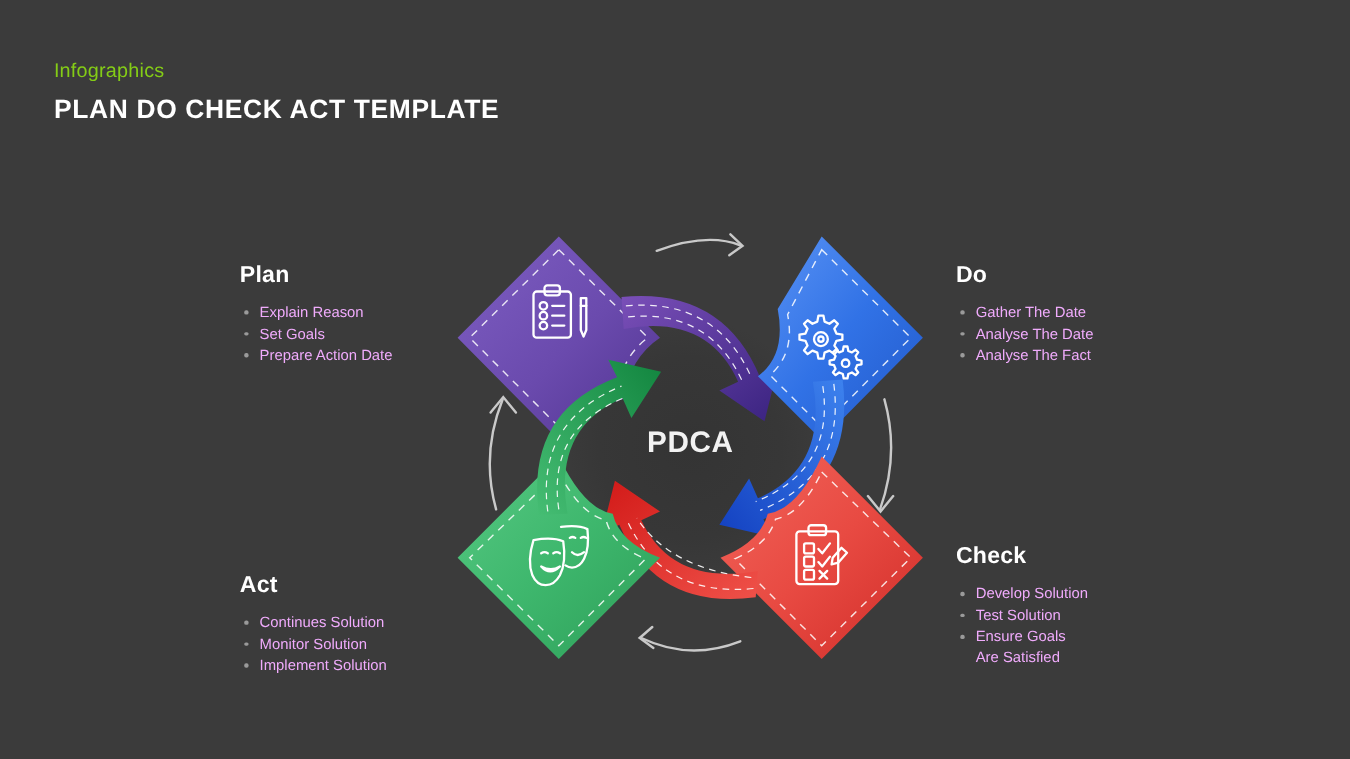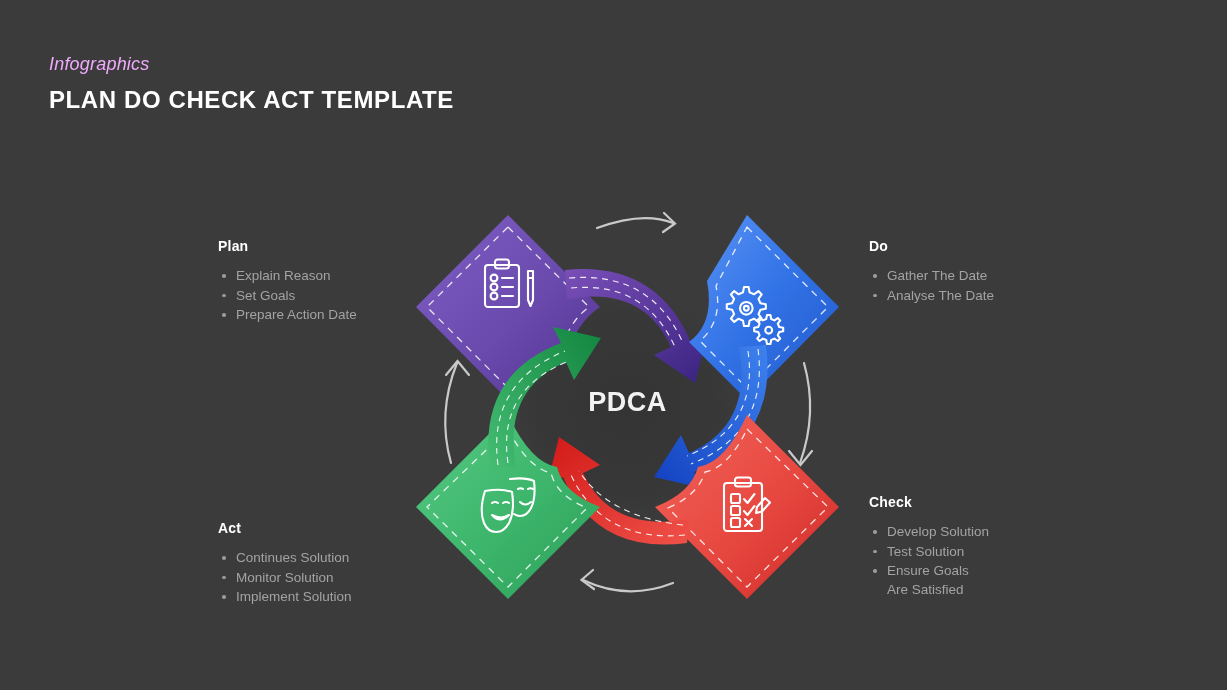--- a/index.html
+++ b/index.html
@@ -8,49 +8,48 @@
     background:#3b3b3b;
     font-family:"Liberation Sans", sans-serif;
     overflow:hidden;
     position:relative;
   }
 
   
   #header { position:absolute; left:49px; top:54px; }
   #kicker {
     font-size:18px;
-    color:#f0abfc;
+    color:#84cc16;
     letter-spacing:.2px;
     line-height:1.2;
-    font-style:italic;
   }
   #title {
     margin-top:11px;
     font-size:24px;
     font-weight:bold;
     color:#ffffff;
     letter-spacing:.6px;
     line-height:1.1;
   }
 
   
   .block { position:absolute; width:230px; }
   .block-title {
-    font-size:14px;
+    font-size:21px;
     font-weight:bold;
     color:#ffffff;
     margin-bottom:13px;
     letter-spacing:.2px;
   }
   .block ul { list-style:none; }
   .block li {
     position:relative;
     padding-left:18px;
     font-size:13.5px;
-    color:#a3a3a3;
+    color:#f0abfc;
     line-height:18.7px;
     margin-bottom:0px;
   }
   .block li + li { margin-top:1px; }
   .bullet {
     position:absolute;
     left:4px; top:7px;
     width:3.5px; height:3.5px;
     border-radius:50%;
     background:#9a9a9a;
@@ -254,20 +253,21 @@
     <li><span class="bullet"></span><span>Set Goals</span></li>
     <li><span class="bullet"></span><span>Prepare Action Date</span></li>
   </ul>
 </div>
 
 <div class="block" id="block-do">
   <div class="block-title">Do</div>
   <ul>
     <li><span class="bullet"></span><span>Gather The Date</span></li>
     <li><span class="bullet"></span><span>Analyse The Date</span></li>
+    <li><span class="bullet"></span><span>Analyse The Fact</span></li>
   </ul>
 </div>
 
 <div class="block" id="block-act">
   <div class="block-title">Act</div>
   <ul>
     <li><span class="bullet"></span><span>Continues Solution</span></li>
     <li><span class="bullet"></span><span>Monitor  Solution</span></li>
     <li><span class="bullet"></span><span>Implement Solution</span></li>
   </ul>

